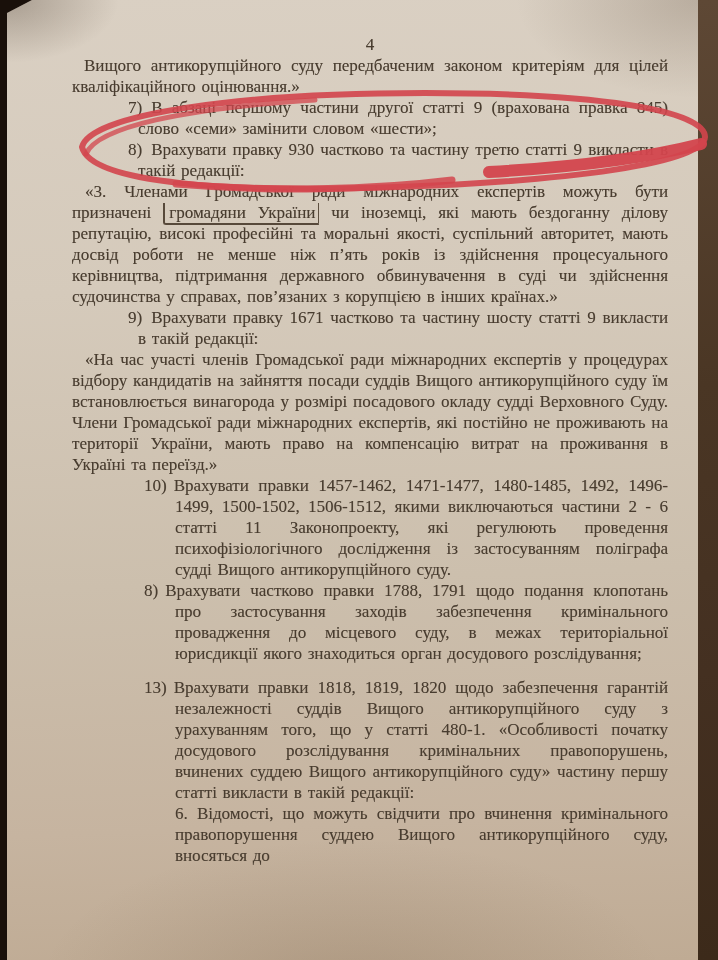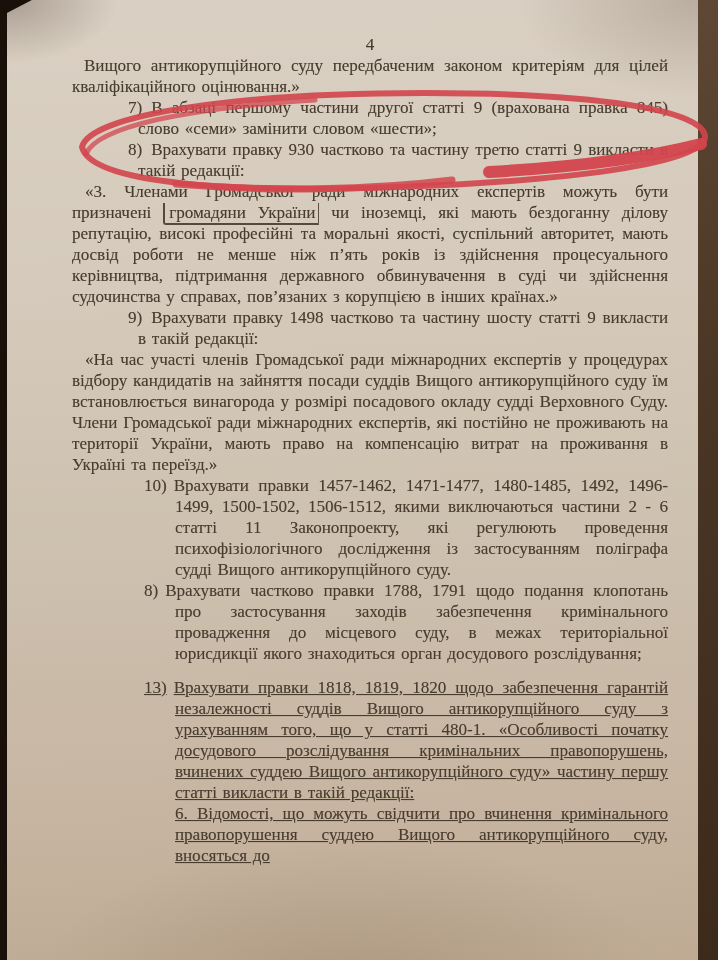--- a/index.html
+++ b/index.html
@@ -52,21 +52,21 @@
   .hang2 .sub { text-indent:0; }
 
   .quote { text-indent:13px; }
 
   .i7  { margin-top:17px; }
   .i8  { margin-top:26px; }
   .i9  { margin-top:12px; }
   .i10 { margin-top:7px; }
   .i11 { margin-top:17px; }
   .i12 { margin-top:15px; }
-  .i13 { margin-top:13px;text-decoration:underline; }
+  .i13 { margin-top:13px; }
 
   
   .pen-bracket {
     border-left:2px solid #57493a;
     border-bottom:2px solid #57493a;
     border-right:1.5px solid #5d4f3f;
     border-bottom-left-radius:3px;
     padding:0 3px 1px 4px;
   }
 
@@ -88,21 +88,21 @@
       <p class="pagenum">4</p>
 
       <p class="intro">Вищого антикорупційного суду передбаченим законом критеріям для цілей кваліфікаційного оцінювання.»</p>
 
       <p class="hang1 i7"><span class="num">7)</span><span>В абзаці першому частини другої статті 9 (врахована правка 845) слово «семи» замінити словом «шести»;</span></p>
 
       <p class="hang1 i8"><span class="num">8)</span><span>Врахувати правку 930 частково та частину третю статті 9 викласти в такій редакції:</span></p>
 
       <p class="quote"><span>«3. Членами Громадської ради міжнародних експертів можуть бути призначені </span><span class="pen-bracket">громадяни України</span><span> чи іноземці, які мають бездоганну ділову репутацію, високі професійні та моральні якості, суспільний авторитет, мають досвід роботи не менше ніж п’ять років із здійснення процесуального керівництва, підтримання державного обвинувачення в суді чи здійснення судочинства у справах, пов’язаних з корупцією в інших країнах.»</span></p>
 
-      <p class="hang1 i9"><span class="num">9)</span><span>Врахувати правку 1498 частково та частину шосту статті 9 викласти в такій редакції:</span></p>
+      <p class="hang1 i9"><span class="num">9)</span><span>Врахувати правку 1671 частково та частину шосту статті 9 викласти в такій редакції:</span></p>
 
       <p class="quote">«На час участі членів Громадської ради міжнародних експертів у процедурах відбору кандидатів на зайняття посади суддів Вищого антикорупційного суду їм встановлюється винагорода у розмірі посадового окладу судді Верховного Суду. Члени Громадської ради міжнародних експертів, які постійно не проживають на території України, мають право на компенсацію витрат на проживання в Україні та переїзд.»</p>
 
       <p class="hang2 i10"><span class="num">10)</span><span>Врахувати правки 1457-1462, 1471-1477, 1480-1485, 1492, 1496-1499, 1500-1502, 1506-1512, якими виключаються частини 2 - 6 статті 11 Законопроекту, які регулюють проведення психофізіологічного дослідження із застосуванням поліграфа судді Вищого антикорупційного суду.</span></p>
 
 
       <p class="hang2 i12"><span class="num">8)</span><span>Врахувати частково правки 1788, 1791 щодо подання клопотань про застосування заходів забезпечення кримінального провадження до місцевого суду, в межах територіальної юрисдикції якого знаходиться орган досудового розслідування;</span></p>
 
       <div class="hang2 i13">
         <p><span class="num">13)</span><span>Врахувати правки 1818, 1819, 1820 щодо забезпечення гарантій незалежності суддів Вищого антикорупційного суду з урахуванням того, що у статті 480-1. «Особливості початку досудового розслідування кримінальних правопорушень, вчинених суддею Вищого антикорупційного суду» частину першу статті викласти в такій редакції:</span></p>

